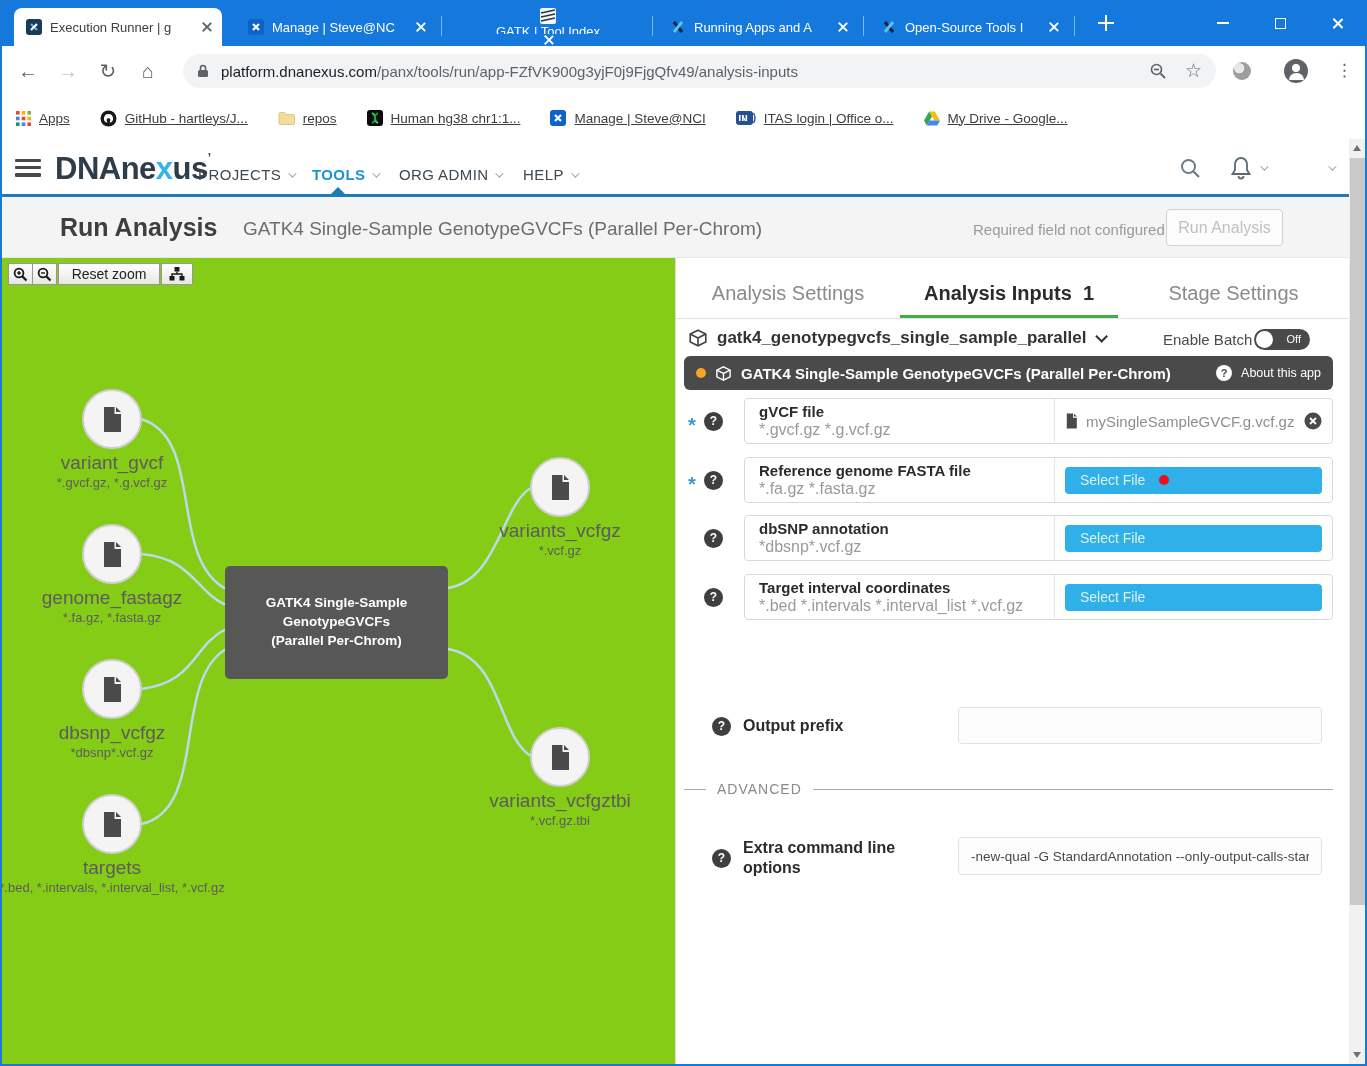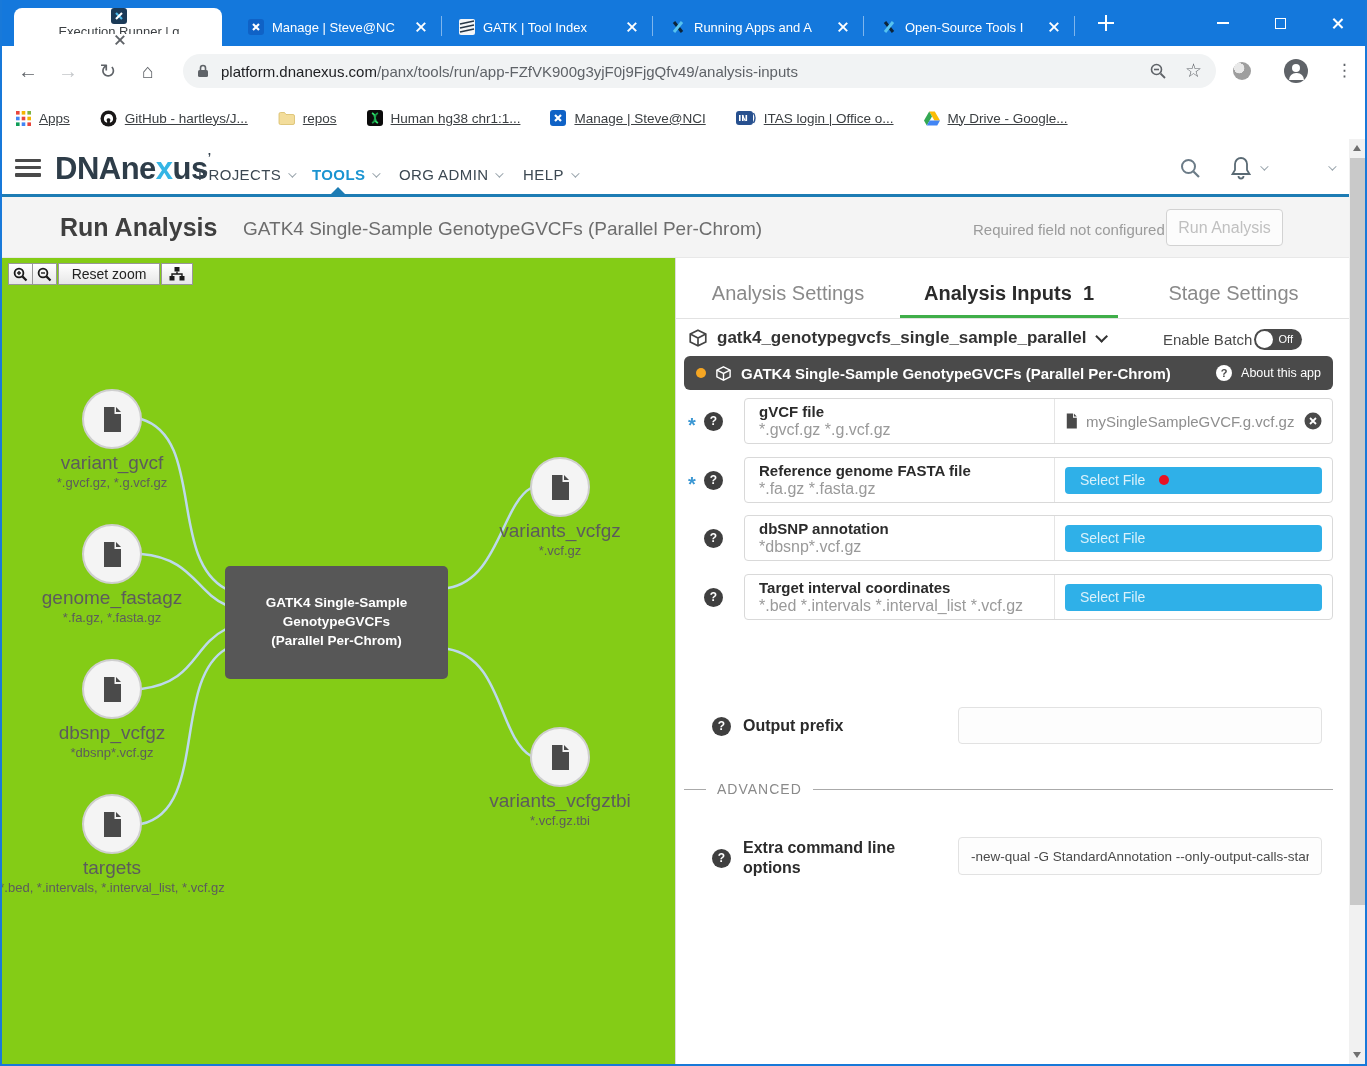--- a/index.html
+++ b/index.html
@@ -4,21 +4,21 @@
 <style>
   * { margin:0; padding:0; box-sizing:border-box; font-family:"Liberation Sans", sans-serif; }
   html,body { width:1367px; height:1066px; overflow:hidden; background:#fff; }
   .abs { position:absolute; }
   #window { position:relative; width:1367px; height:1066px; background:#fff; overflow:hidden; }
   #frame { position:absolute; inset:0; border-left:2px solid #1879d9; border-right:2px solid #1879d9; border-bottom:2px solid #1879d9; pointer-events:none; z-index:99; }
 
   
   #tabstrip { position:absolute; left:0; top:0; width:1367px; height:46px; background:#1478dc; }
   .tab { position:absolute; top:8px; height:38px; display:flex; align-items:center; padding:0 10px 0 12px; color:#fff; font-size:13px; }
-  .tab.active { background:#fff; border-radius:8px 8px 0 0; color:#3c4043;flex-direction:column; }
+  .tab.active { background:#fff; border-radius:8px 8px 0 0; color:#3c4043; }
   .tab .ttl { flex:1; white-space:nowrap; overflow:hidden; margin:0 8px 0 8px; }
   .tabsep { position:absolute; top:16px; width:1px; height:20px; background:rgba(255,255,255,.45); }
   .xico { position:relative; width:12px; height:12px; flex:0 0 12px; }
   .xico:before, .xico:after { content:""; position:absolute; left:5.5px; top:0; width:1.6px; height:12px; background:currentColor; }
   .xico:before { transform:rotate(45deg);} .xico:after { transform:rotate(-45deg);}
   .fav { width:16px; height:16px; flex:0 0 16px; }
   .newtab { position:absolute; top:15px; width:16px; height:16px; }
   .newtab:before { content:""; position:absolute; left:7px; top:0; width:2px; height:16px; background:#fff; }
   .newtab:after  { content:""; position:absolute; top:7px; left:0; height:2px; width:16px; background:#fff; }
   .wctl { position:absolute; top:0; width:46px; height:46px; display:flex; align-items:center; justify-content:center; }
@@ -72,21 +72,21 @@
   
   #rpanel { position:absolute; left:676px; top:258px; width:673px; height:806px; background:#fff; }
   .ptab { position:absolute; top:24px; font-size:20px; color:#8a8a8a; text-align:center; }
   .ptab.active { color:#2b2b2b; font-weight:bold; }
   #tabline { position:absolute; left:0; top:60px; width:673px; height:1px; background:#e2e2e2; }
   #greenbar { position:absolute; left:224px; top:57px; width:218px; height:4px; background:#3fae49; }
   #wfrow { position:absolute; left:12px; top:70px; display:flex; align-items:center; gap:9px; }
   #wfname { font-size:17px; font-weight:bold; color:#333; }
   .bigchev { width:9px; height:9px; border-right:2.6px solid #333; border-bottom:2.6px solid #333; transform:rotate(45deg) translateY(-3px); }
   #batchlbl { position:absolute; left:487px; top:73px; font-size:15px; color:#4a4a4a; }
-  #toggle { position:absolute; left:578px; top:71px; width:48px; height:21px; background:#4a4a4a; border-radius:11px; }
+  #toggle { position:absolute; left:578px; top:71px; width:56px; height:21px; background:#4a4a4a; border-radius:11px; }
   #toggle .knob { position:absolute; left:2px; top:2px; width:17px; height:17px; background:#fff; border-radius:50%; }
   #toggle .tstate { position:absolute; right:9px; top:4px; color:#fff; font-size:11px; }
   #appbar { position:absolute; left:8px; top:98px; width:649px; height:34px; background:#4a4a4a; border-radius:6px; color:#fff; display:flex; align-items:center; padding:0 12px; gap:9px; }
   #appbar .dot { width:10px; height:10px; border-radius:50%; background:#f5a623; }
   #appbar .t { font-size:15px; font-weight:bold; flex:1; white-space:nowrap; overflow:hidden; }
   .qwhite { width:16px; height:16px; border-radius:50%; background:#fff; color:#4a4a4a; font-size:11px; font-weight:bold; display:flex; align-items:center; justify-content:center; flex:0 0 16px;}
   #aboutlbl { font-size:12.5px; }
   #greybg { position:absolute; left:0; top:94px; width:673px; height:548px; background:#ededed; z-index:-1; }
   .inrow { position:absolute; left:12px; width:645px; height:46px; display:flex; align-items:center; }
   .req { width:16px; font-size:20px; font-weight:bold; color:#3b97d3; line-height:10px; padding-top:8px; }
@@ -130,21 +130,21 @@
     </div>
     <div class="tab" style="left:236px;width:200px;">
       <svg class="fav" viewBox="0 0 16 16">
           <rect width="16" height="16" rx="3" fill="#0f62c6"></rect>
           <path d="M5 5 L11 11 M11 5 L5 11" stroke="#fff" stroke-width="2.2"></path>
         </svg>
       <span class="ttl">Manage | Steve@NC</span>
       <span class="xico"></span>
     </div>
     <div class="tabsep" style="left:441px"></div>
-    <div class="tab" style="left:447px;width:200px;">
+    <div class="tab" style="left:447px;width:200px;flex-direction:column;">
       <svg class="fav" viewBox="0 0 16 16">
           <rect width="16" height="16" rx="2" fill="#f4f6f8"></rect>
           <path d="M1 5 L15 2 M1 9 L15 6 M1 13 L15 10" stroke="#273746" stroke-width="1.6"></path>
         </svg>
       <span class="ttl">GATK | Tool Index</span>
       <span class="xico"></span>
     </div>
     <div class="tabsep" style="left:652px"></div>
     <div class="tab" style="left:658px;width:200px;">
       <svg class="fav" viewBox="0 0 16 16">

